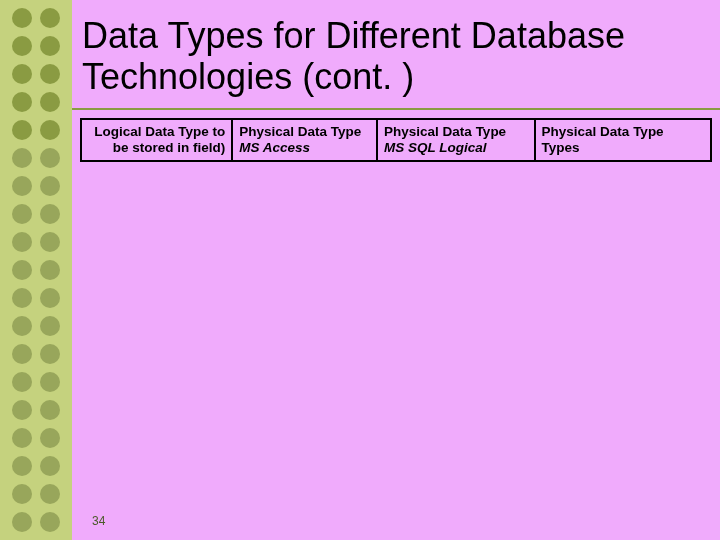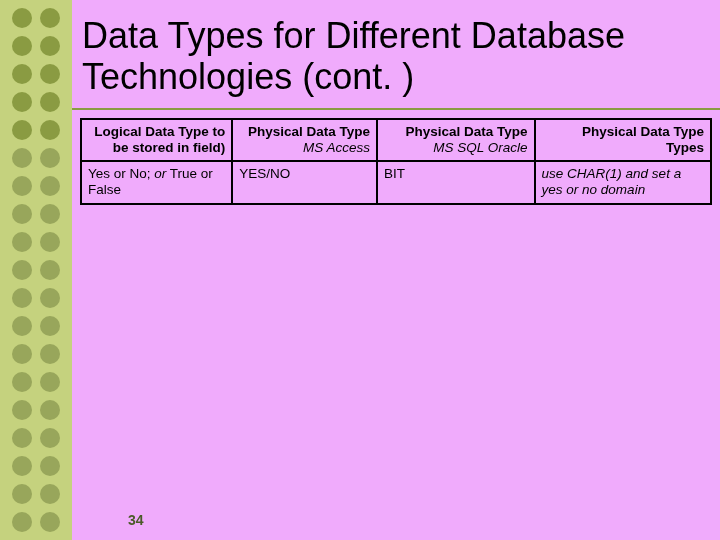--- a/index.html
+++ b/index.html
@@ -67,42 +67,41 @@
   th, td {
     border: 2px solid #000;
     padding: 4px 6px;
     font-size: 13.5px;
     color: #000;
     vertical-align: top;
     line-height: 1.2;
   }
   th {
     font-weight: bold;
-    text-align: right;
+    text-align: left;
   }
   th:first-child, td:first-child {
     text-align: left;
   }
   th:first-child {
     font-weight: bold;
     text-align: right;
   }
   td.cell-left { text-align: left; }
   td.italic-note { font-style: italic; }
   .page-number {
     position: absolute;
     left: 20px;
     bottom: 12px;
-    font-size: 14px;
-    font-weight: bold;
+    font-size: 12px;
+    font-weight: normal;
     color: #4a5a28;
-    margin-left: 36px;
   }
   .yesno-or { font-style: italic; }
-  .th-sub { font-style: italic; font-weight: normal; }
+  .th-sub { font-style: italic; font-weight: bold; }
 </style>
 </head>
 <body>
 
 <div class="left-strip">
   <div class="dot-column">
     <div class="dot-row">
         <div class="dot green"></div>
         <div class="dot green"></div>
       </div>
@@ -194,35 +193,27 @@
       </colgroup>
       <thead>
         <tr>
           <th>Logical Data Type to be stored in field)</th>
           <th>
             <span>Physical Data Type</span><br>
             <span class="th-sub">MS Access</span>
           </th>
           <th>
             <span>Physical Data Type</span><br>
-            <span class="th-sub">MS SQL Oracle</span>
+            <span class="th-sub">MS SQL Logical</span>
           </th>
           <th>
             <span>Physical Data Type</span><br>
             <span>Types</span>
           </th>
         </tr>
       </thead>
       <tbody>
-        <tr>
-          <td class="cell-left">
-            <span>Yes or No; </span><span class="yesno-or">or</span><span> True or False</span>
-          </td>
-          <td class="cell-left">YES/NO</td>
-          <td class="cell-left">BIT</td>
-          <td class="cell-left italic-note">use CHAR(1) and set a yes or no domain</td>
-        </tr>
       </tbody>
     </table>
   </div>
 
   <div class="page-number">34</div>
 </div>
 
 </body></html>

